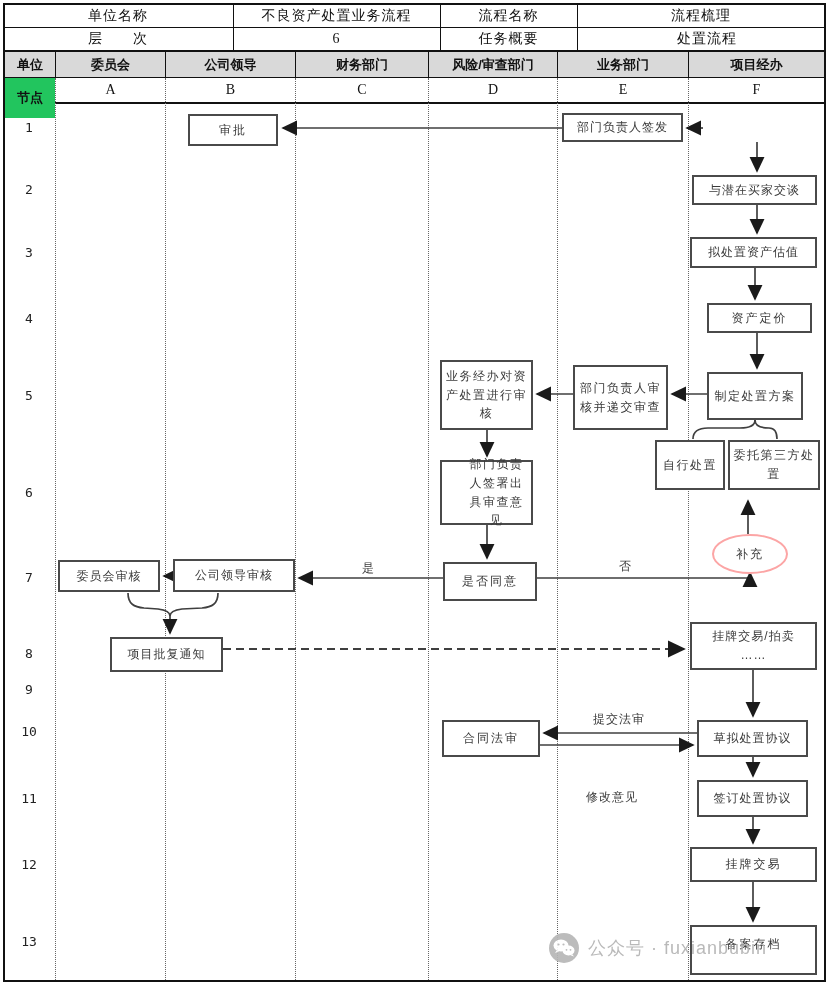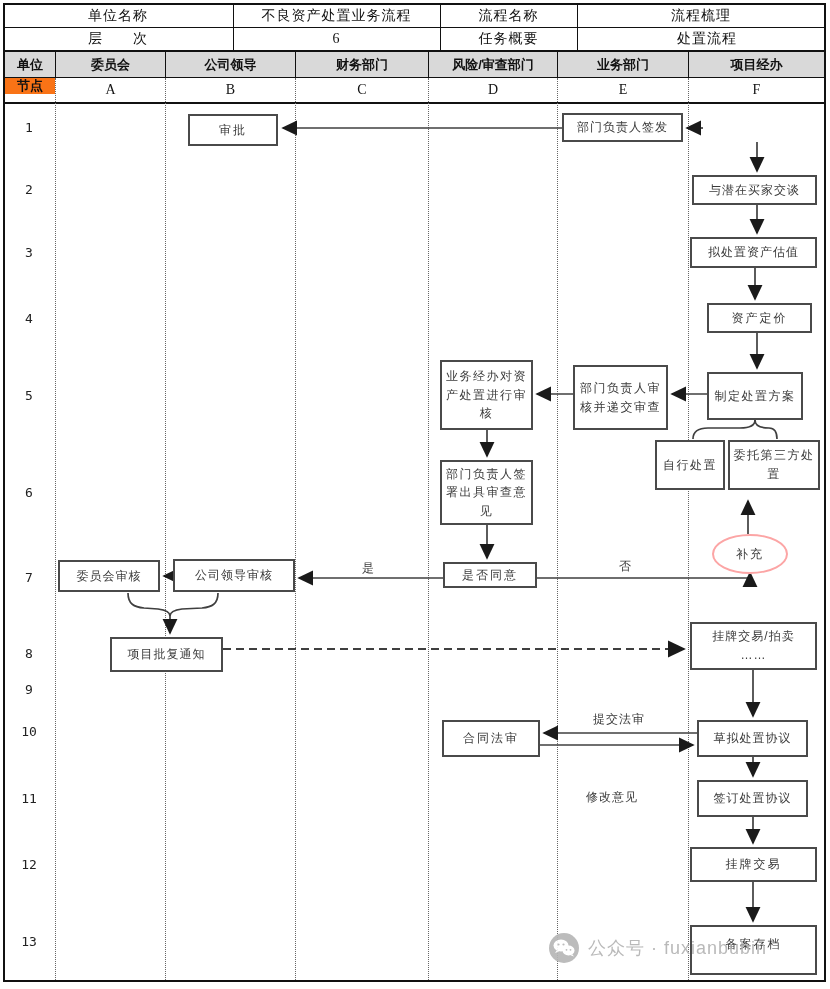--- a/index.html
+++ b/index.html
@@ -96,21 +96,21 @@
   <div class="hcell" style="left:577px;top:28px;width:260px;height:22px;">处置流程</div>
 
   <div class="lanecell" style="left:5px;top:52px;width:50px;height:25px;">单位</div>
   <div class="lanecell" style="left:56px;top:52px;width:109px;height:25px;">委员会</div>
   <div class="lanecell" style="left:166px;top:52px;width:129px;height:25px;">公司领导</div>
   <div class="lanecell" style="left:296px;top:52px;width:132px;height:25px;">财务部门</div>
   <div class="lanecell" style="left:429px;top:52px;width:128px;height:25px;">风险/审查部门</div>
   <div class="lanecell" style="left:558px;top:52px;width:130px;height:25px;">业务部门</div>
   <div class="lanecell" style="left:689px;top:52px;width:135px;height:25px;">项目经办</div>
 
-  <div class="lanecell" style="left:5px;top:78px;width:50px;height:16px;background:#f97316;">节点</div>
+  <div class="lanecell" style="left:5px;top:78px;width:50px;height:40px;background:#22c55e;">节点</div>
   <div class="nodecodecell" style="left:56px;top:78px;width:109px;height:24px;">A</div>
   <div class="nodecodecell" style="left:166px;top:78px;width:129px;height:24px;">B</div>
   <div class="nodecodecell" style="left:296px;top:78px;width:132px;height:24px;">C</div>
   <div class="nodecodecell" style="left:429px;top:78px;width:128px;height:24px;">D</div>
   <div class="nodecodecell" style="left:558px;top:78px;width:130px;height:24px;">E</div>
   <div class="nodecodecell" style="left:689px;top:78px;width:135px;height:24px;">F</div>
 
   <div class="rownum" style="top:120px;">1</div>
   <div class="rownum" style="top:182px;">2</div>
   <div class="rownum" style="top:245px;">3</div>
@@ -176,23 +176,23 @@
   <div class="node" style="left:188px;top:114px;width:90px;height:32px;">审批</div>
   <div class="node" style="left:562px;top:113px;width:121px;height:29px;letter-spacing:1px;">部门负责人签发</div>
   <div class="node" style="left:692px;top:175px;width:125px;height:30px;letter-spacing:1px;">与潜在买家交谈</div>
   <div class="node" style="left:690px;top:237px;width:127px;height:31px;letter-spacing:1px;">拟处置资产估值</div>
   <div class="node" style="left:707px;top:303px;width:105px;height:30px;">资产定价</div>
   <div class="node" style="left:440px;top:360px;width:93px;height:70px;letter-spacing:1.5px;">业务经办对资产处置进行审核</div>
   <div class="node" style="left:573px;top:365px;width:95px;height:65px;letter-spacing:1.5px;">部门负责人审核并递交审查</div>
   <div class="node" style="left:707px;top:372px;width:96px;height:48px;letter-spacing:1.5px;">制定处置方案</div>
   <div class="node" style="left:655px;top:440px;width:70px;height:50px;letter-spacing:1.5px;">自行处置</div>
   <div class="node" style="left:728px;top:440px;width:92px;height:50px;letter-spacing:1.5px;">委托第三方处置</div>
-  <div class="node" style="left:440px;top:460px;width:93px;height:65px;letter-spacing:1.5px;">部门负责人签署出具审查意见</div>
+  <div class="node" style="left:440px;top:460px;width:93px;height:65px;letter-spacing:1.5px;padding-left:23px;">部门负责人签署出具审查意见</div>
   <div class="ellipse" style="left:712px;top:534px;width:72px;height:36px;">补充</div>
-  <div class="node" style="left:443px;top:562px;width:94px;height:26px;">是否同意</div>
+  <div class="node" style="left:443px;top:562px;width:94px;height:39px;">是否同意</div>
   <div class="node" style="left:58px;top:560px;width:102px;height:32px;letter-spacing:1px;">委员会审核</div>
   <div class="node" style="left:173px;top:559px;width:122px;height:33px;letter-spacing:1px;">公司领导审核</div>
   <div class="node" style="left:110px;top:637px;width:113px;height:35px;letter-spacing:1px;">项目批复通知</div>
   <div class="node" style="left:690px;top:622px;width:127px;height:48px;letter-spacing:1px;">
     <span>挂牌交易/拍卖</span>
     <span>……</span>
   </div>
   <div class="node" style="left:442px;top:720px;width:98px;height:37px;">合同法审</div>
   <div class="node" style="left:697px;top:720px;width:111px;height:37px;letter-spacing:1px;">草拟处置协议</div>
   <div class="node" style="left:697px;top:780px;width:111px;height:37px;letter-spacing:1px;">签订处置协议</div>

